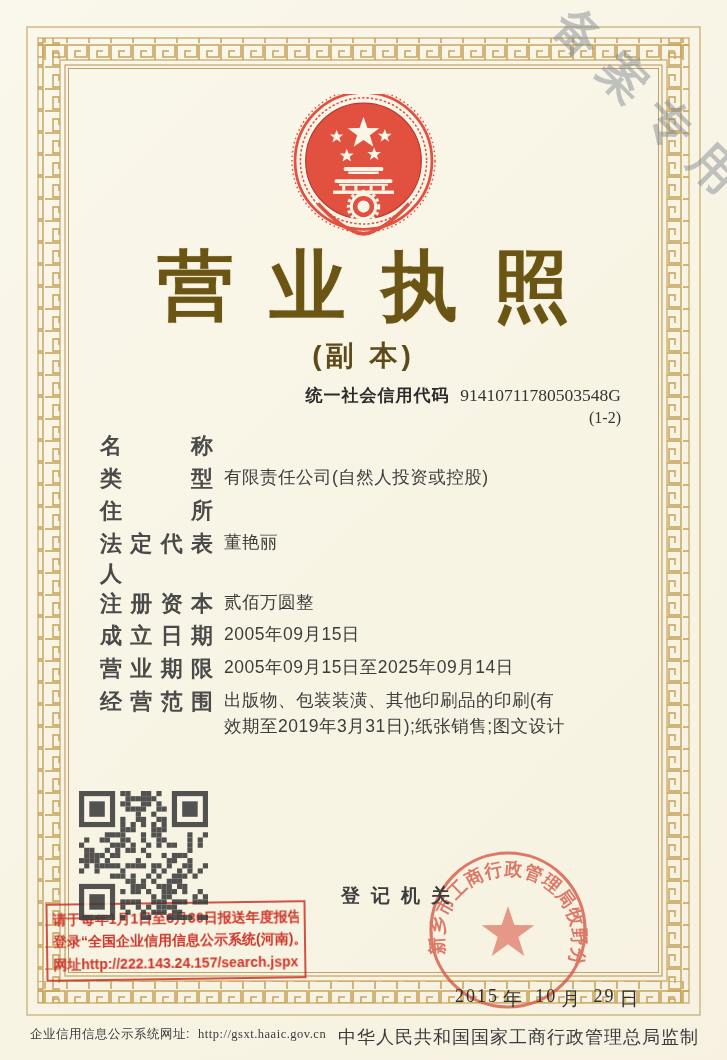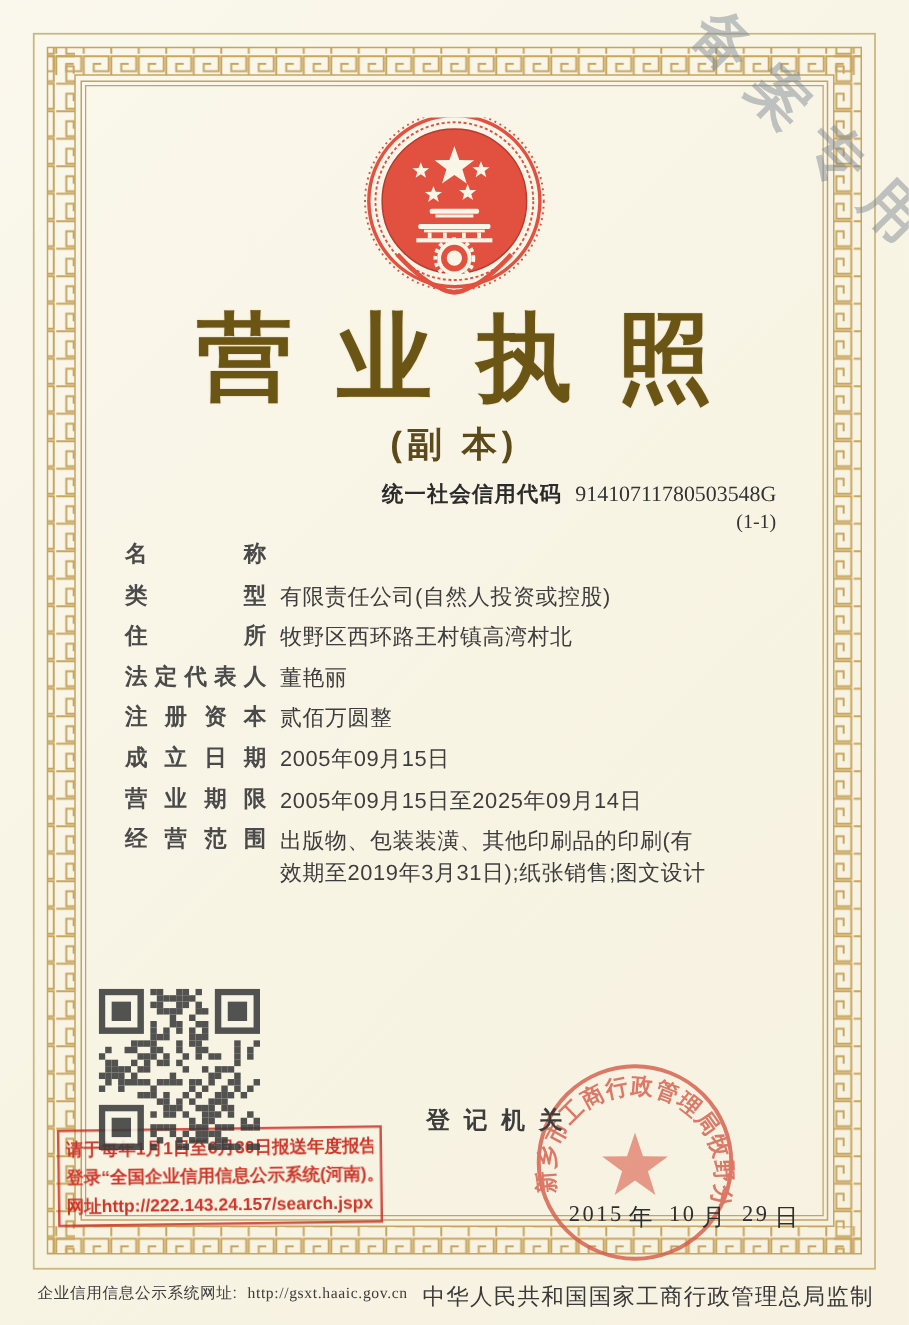--- a/index.html
+++ b/index.html
@@ -32,21 +32,21 @@
   .codeline .lbl{font-weight:bold;letter-spacing:1px;color:#2b2b2b;}
   .codeline .val{font-family:"Liberation Serif", serif;font-size:17.5px;color:#333;margin-left:6px;}
   .pageno{position:absolute;top:409px;right:106px;
           font-family:"Liberation Serif", serif;font-size:16px;color:#333;}
 
   
   .fields{position:absolute;left:100px;top:431px;width:470px;}
   .frow{display:flex;align-items:flex-start;min-height:32.6px;}
   .flabel{display:inline-block;width:114px;flex:0 0 114px;
           text-align:justify;text-align-last:justify;
-          font-size:18px;font-weight:bold;color:#4a4a4a;letter-spacing:1px;}
+          font-size:22px;font-weight:bold;color:#4a4a4a;letter-spacing:1px;}
   .fval{margin-left:10px;font-size:17.5px;color:#3d3d3d;letter-spacing:.5px;line-height:1.5;}
   .scope{width:402px;}
   .scope span{display:block;}
 
   
   .qr{position:absolute;left:79px;top:791px;z-index:6;opacity:.88;}
 
   
   .redbox{position:absolute;left:46px;top:902px;width:246px;z-index:5;
           border:2px solid rgba(201,40,30,.8);padding:3px 5px 4px 5px;
@@ -56,21 +56,21 @@
   .redbox div{overflow:hidden;}
 
   
   .regauth{position:absolute;left:341px;top:883px;z-index:8;
            font-size:19px;font-weight:bold;color:#3d3d3d;letter-spacing:11px;white-space:nowrap;}
 
   
   .seal{position:absolute;left:416px;top:838px;z-index:4;opacity:.8;filter:blur(.35px);}
 
   
-  .issuedate{position:absolute;left:451px;top:961px;z-index:9;
+  .issuedate{position:absolute;left:451px;top:986px;z-index:9;
              font-size:19px;color:#2e2e2e;white-space:nowrap;letter-spacing:2px;}
   .issuedate .num{font-family:"Liberation Serif", serif;position:relative;top:-3px;
                   font-size:18px;margin:0 4px;}
   .issuedate .cjk{font-weight:500;}
 
   
   .footer-left{position:absolute;left:30px;top:1026px;font-size:12.5px;color:#3c3c3c;letter-spacing:.5px;}
   .footer-left .url{font-family:"Liberation Serif", serif;margin-left:8px;}
   .footer-right{position:absolute;right:28px;top:1025px;font-size:18px;color:#3a3a3a;letter-spacing:1px;}
 </style>
@@ -147,33 +147,32 @@
     </g>
   </svg>
 
   <div class="title">营业执照</div>
   <div class="subtitle">(副 本)</div>
 
   <div class="codeline">
     <span class="lbl">统一社会信用代码</span>
     <span class="val">91410711780503548G</span>
   </div>
-  <div class="pageno">(1-1)</div>
+  <div class="pageno">(1-2)</div>
 
   <div class="fields">
     <div class="frow">
       <span class="flabel">名称</span>
     </div>
     <div class="frow">
       <span class="flabel">类型</span>
       <span class="fval">有限责任公司(自然人投资或控股)</span>
     </div>
     <div class="frow">
       <span class="flabel">住所</span>
-      <span class="fval">牧野区西环路王村镇高湾村北</span>
     </div>
     <div class="frow">
       <span class="flabel">法定代表人</span>
       <span class="fval">董艳丽</span>
     </div>
     <div class="frow">
       <span class="flabel">注册资本</span>
       <span class="fval">贰佰万圆整</span>
     </div>
     <div class="frow">

